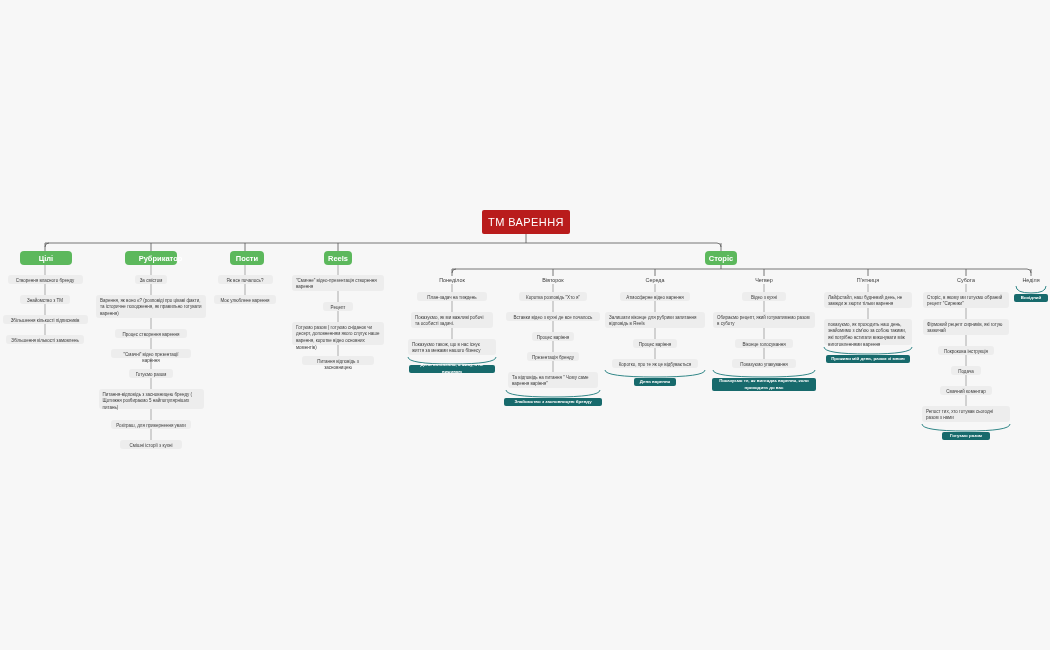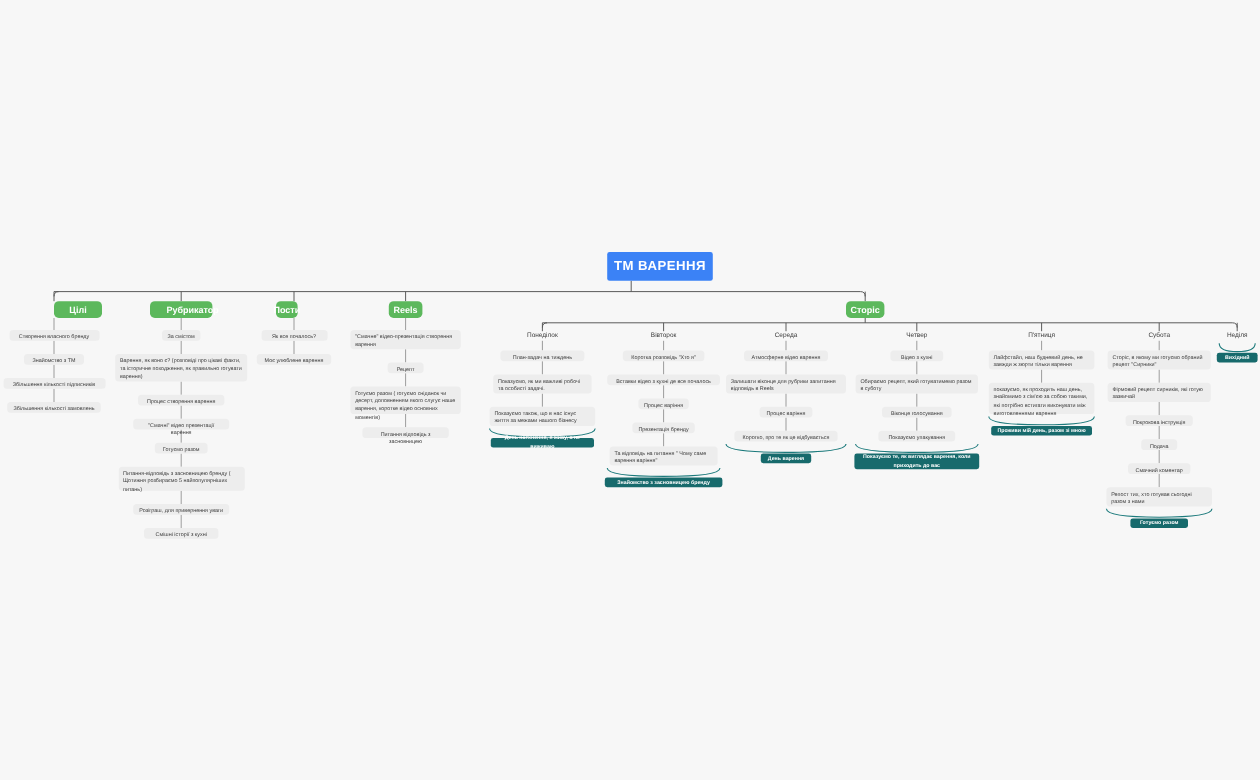--- a/index.html
+++ b/index.html
@@ -10,26 +10,25 @@
     overflow:hidden;
     position:relative;
   }
   #canvas{position:absolute;left:0;top:0;width:1050px;height:650px;}
   svg.links{position:absolute;left:0;top:0;width:1050px;height:650px;pointer-events:none;}
 
   .node{position:absolute;box-sizing:border-box;}
 
   
   .root{
-    background:#3b82f6;color:#ffffff;
-    font-size:11px;font-weight:bold;letter-spacing:.4px;
+    background:#b91c1c;color:#ffffff;
+    font-size:11px;font-weight:normal;letter-spacing:.4px;
     display:flex;align-items:center;justify-content:center;
     border-radius:2px;
     text-align:center;
-    margin-left:24px;
   }
   
   .cat{
     background:#5cb85c;color:#ffffff;
     font-size:7.5px;font-weight:bold;
     display:flex;align-items:center;justify-content:center;
     border-radius:4px;
     text-align:center;
     padding:0 5px;
   }
@@ -129,23 +128,23 @@
       <line x1="966" y1="335" x2="966" y2="346" stroke="#8a8a8a" stroke-width="0.7"></line>
       <line x1="966" y1="355" x2="966" y2="366" stroke="#8a8a8a" stroke-width="0.7"></line>
       <line x1="966" y1="375" x2="966" y2="386" stroke="#8a8a8a" stroke-width="0.7"></line>
       <line x1="966" y1="395" x2="966" y2="406" stroke="#8a8a8a" stroke-width="0.7"></line>
       <line x1="966" y1="284" x2="966" y2="292" stroke="#8a8a8a" stroke-width="0.7"></line>
       <path d="M922,424 Q922,431 966,431 Q1010,431 1010,424" fill="none" stroke="#1c7a7c" stroke-width="0.9"></path>
       <path d="M1016,286 Q1016,293 1031,293 Q1046,293 1046,286" fill="none" stroke="#1c7a7c" stroke-width="0.9"></path>
     </svg>
   <div id="nodes">
       <div class="node root" style="left: 482px; top: 210px; width: 88px; height: 24px;">ТМ ВАРЕННЯ</div>
-      <div class="node cat" style="left: 45px; top: 251px; width: 40px; height: 14px;">Цілі</div>
+      <div class="node cat" style="left: 20px; top: 251px; width: 52px; height: 14px;">Цілі</div>
       <div class="node cat" style="left: 125px; top: 251px; width: 52px; height: 14px; padding-left: 24px;">Рубрикатор</div>
-      <div class="node cat" style="left: 230px; top: 251px; width: 18px; height: 14px;">Пости</div>
+      <div class="node cat" style="left: 230px; top: 251px; width: 34px; height: 14px;">Пости</div>
       <div class="node cat" style="left: 324px; top: 251px; width: 28px; height: 14px;">Reels</div>
       <div class="node cat" style="left: 705px; top: 251px; width: 32px; height: 14px;">Сторіс</div>
       <div class="node leaf c" style="left: 7.5px; top: 275px; width: 75px; height: 9px;">Створення власного бренду</div>
       <div class="node leaf c" style="left: 20px; top: 295px; width: 50px; height: 9px;">Знайомство з ТМ</div>
       <div class="node leaf c" style="left: 2.5px; top: 315px; width: 85px; height: 9px;">Збільшення кількості підписників</div>
       <div class="node leaf c" style="left: 6px; top: 335px; width: 78px; height: 9px;">Збільшення кількості замовлень</div>
       <div class="node leaf c" style="left: 135px; top: 275px; width: 32px; height: 9px;">За смістом</div>
       <div class="node leaf l" style="left: 96px; top: 295px; width: 110px; height: 23px;">Варення, як воно є? (розповіді про цікаві факти, та історичне походження, як правильно готувати варення)</div>
       <div class="node leaf c" style="left: 115px; top: 329px; width: 72px; height: 9px;">Процес створення варення</div>
       <div class="node leaf c" style="left: 111px; top: 349px; width: 80px; height: 9px;">"Смачні" відео презентації варення</div>

